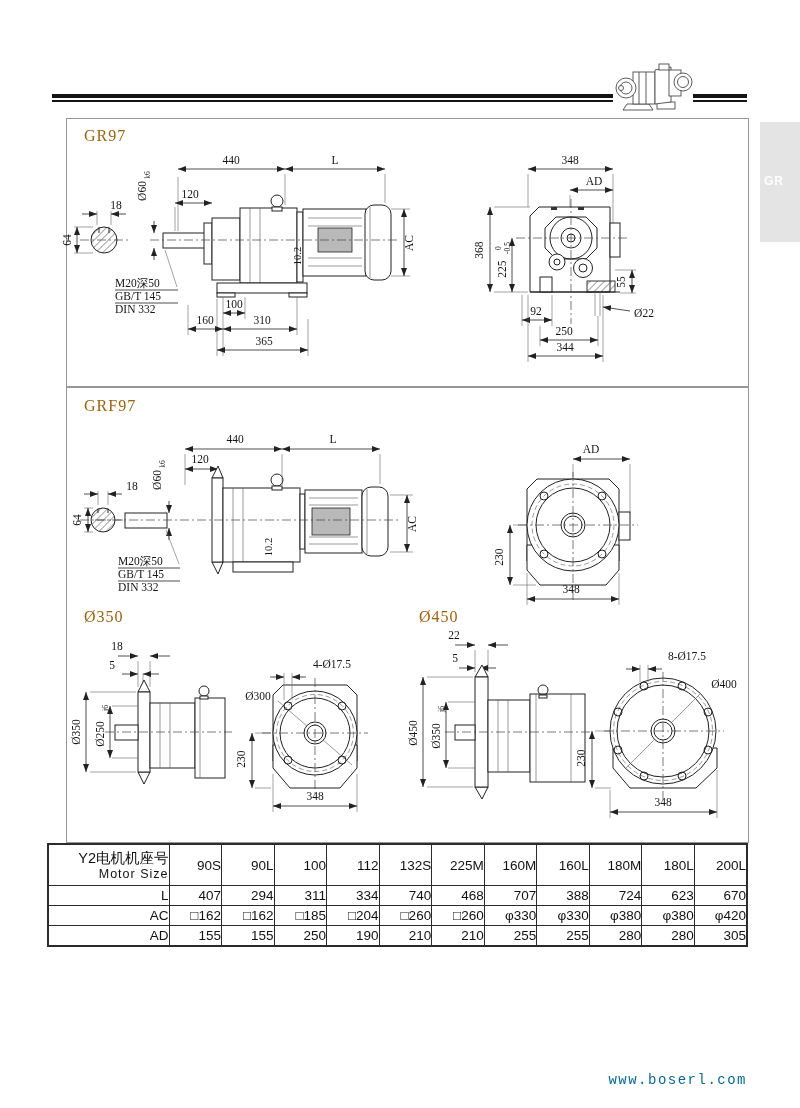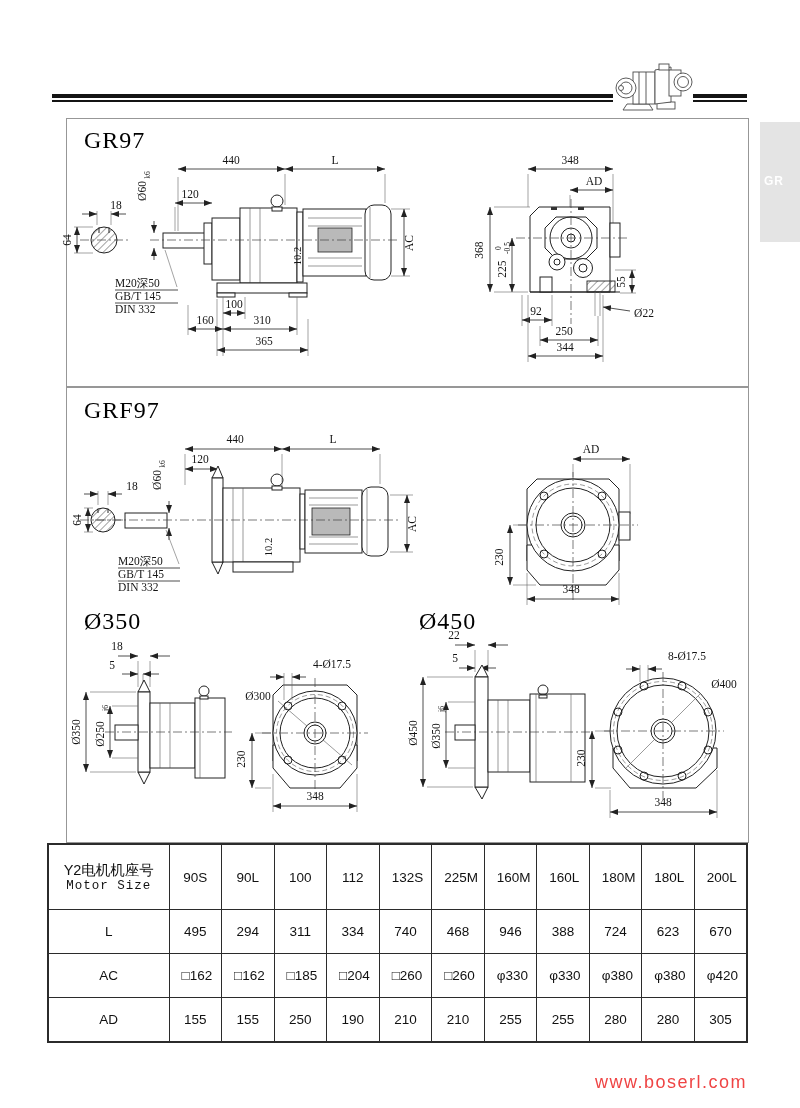--- a/index.html
+++ b/index.html
@@ -1,27 +1,27 @@
 <!DOCTYPE html>
 <html><head>
 <meta charset="utf-8">
 <style>
   html,body{margin:0;padding:0;background:#fff}
   body{width:800px;height:1108px;position:relative;font-family:"Liberation Sans",sans-serif;color:#111;overflow:hidden}
   .rule{position:absolute;background:#141414}
   .box{position:absolute;border:1px solid #979797;background:#fff;box-sizing:border-box}
-  .sec-title{position:absolute;font-family:"Liberation Serif",serif;font-size:24px;letter-spacing:1px;color:#000000}
+  .sec-title{position:absolute;font-family:"Liberation Serif",serif;font-size:16px;letter-spacing:1px;color:#a16207}
   .side-tab{position:absolute;left:760px;top:122px;width:60px;height:120px;background:#e4e4e4;overflow:hidden}
   .side-tab .lbl{position:absolute;left:4px;top:52px;font-size:12px;font-weight:bold;color:#fff;letter-spacing:1px}
-  .url{position:absolute;top:1072px;right:53px;font-family:Liberation Sans, sans-serif;font-size:18px;letter-spacing:1.5px;color:#ef4444}
+  .url{position:absolute;top:1072px;right:53px;font-family:Liberation Mono, monospace;font-size:14px;letter-spacing:1.5px;color:#0369a1}
   table.dims{position:absolute;left:47px;top:843px;width:701px;border-collapse:collapse;table-layout:fixed;border:2px solid #2b2b2b}
-  table.dims td{border:1px solid #2b2b2b;text-align:center;vertical-align:middle;padding:12px;height:19px;font-size:13.5px;white-space:nowrap}
+  table.dims td{border:1px solid #2b2b2b;text-align:right;vertical-align:middle;padding:0;height:19px;font-size:13.5px;white-space:nowrap}
   table.dims tr.hdr td{height:40px}
   .hdr-cn{font-size:14.5px;line-height:18px}
-  .hdr-en{font-family:Liberation Mono, monospace;font-size:12.5px;letter-spacing:1px;line-height:15px}
+  .hdr-en{font-family:Liberation Sans, sans-serif;font-size:12.5px;letter-spacing:1px;line-height:15px}
   svg.draw{position:absolute;overflow:visible}
   svg.draw text{font-family:"Liberation Serif",serif;font-size:11.5px;fill:#141414;text-anchor:middle}
   svg.draw text.s{font-size:10.5px}
   svg.draw text.sub{font-size:7.5px}
   svg.draw text.lft{text-anchor:start}
   .o{fill:#fff;stroke:#222;stroke-width:1}
   .on{fill:none;stroke:#222;stroke-width:1}
   .thin{fill:none;stroke:#555;stroke-width:.6}
   .cl{fill:none;stroke:#444;stroke-width:.7;stroke-dasharray:9 3 2 3}
   .dsh{fill:none;stroke:#555;stroke-width:.6;stroke-dasharray:5 3}
@@ -452,27 +452,27 @@
     <td>132S</td>
     <td>225M</td>
     <td>160M</td>
     <td>160L</td>
     <td>180M</td>
     <td>180L</td>
     <td>200L</td>
   </tr>
   <tr>
     <td>L</td>
-    <td>495</td>
+    <td>407</td>
     <td>294</td>
     <td>311</td>
     <td>334</td>
     <td>740</td>
     <td>468</td>
-    <td>946</td>
+    <td>707</td>
     <td>388</td>
     <td>724</td>
     <td>623</td>
     <td>670</td>
   </tr>
   <tr>
     <td>AC</td>
     <td>□162</td>
     <td>□162</td>
     <td>□185</td>

